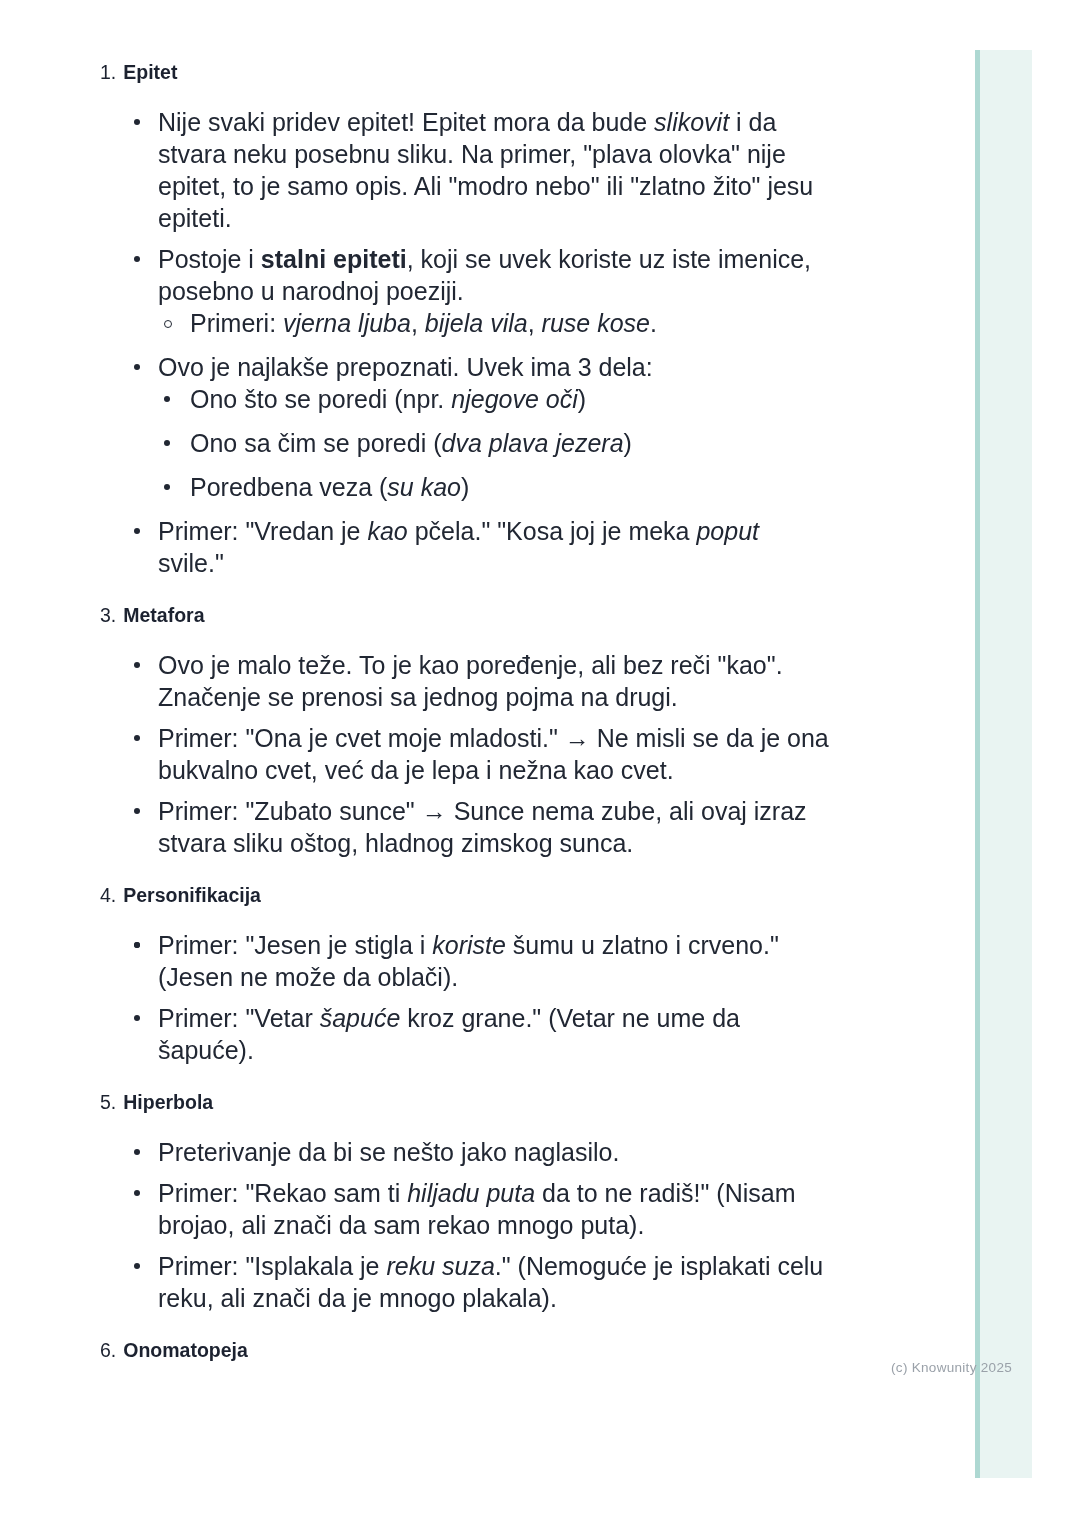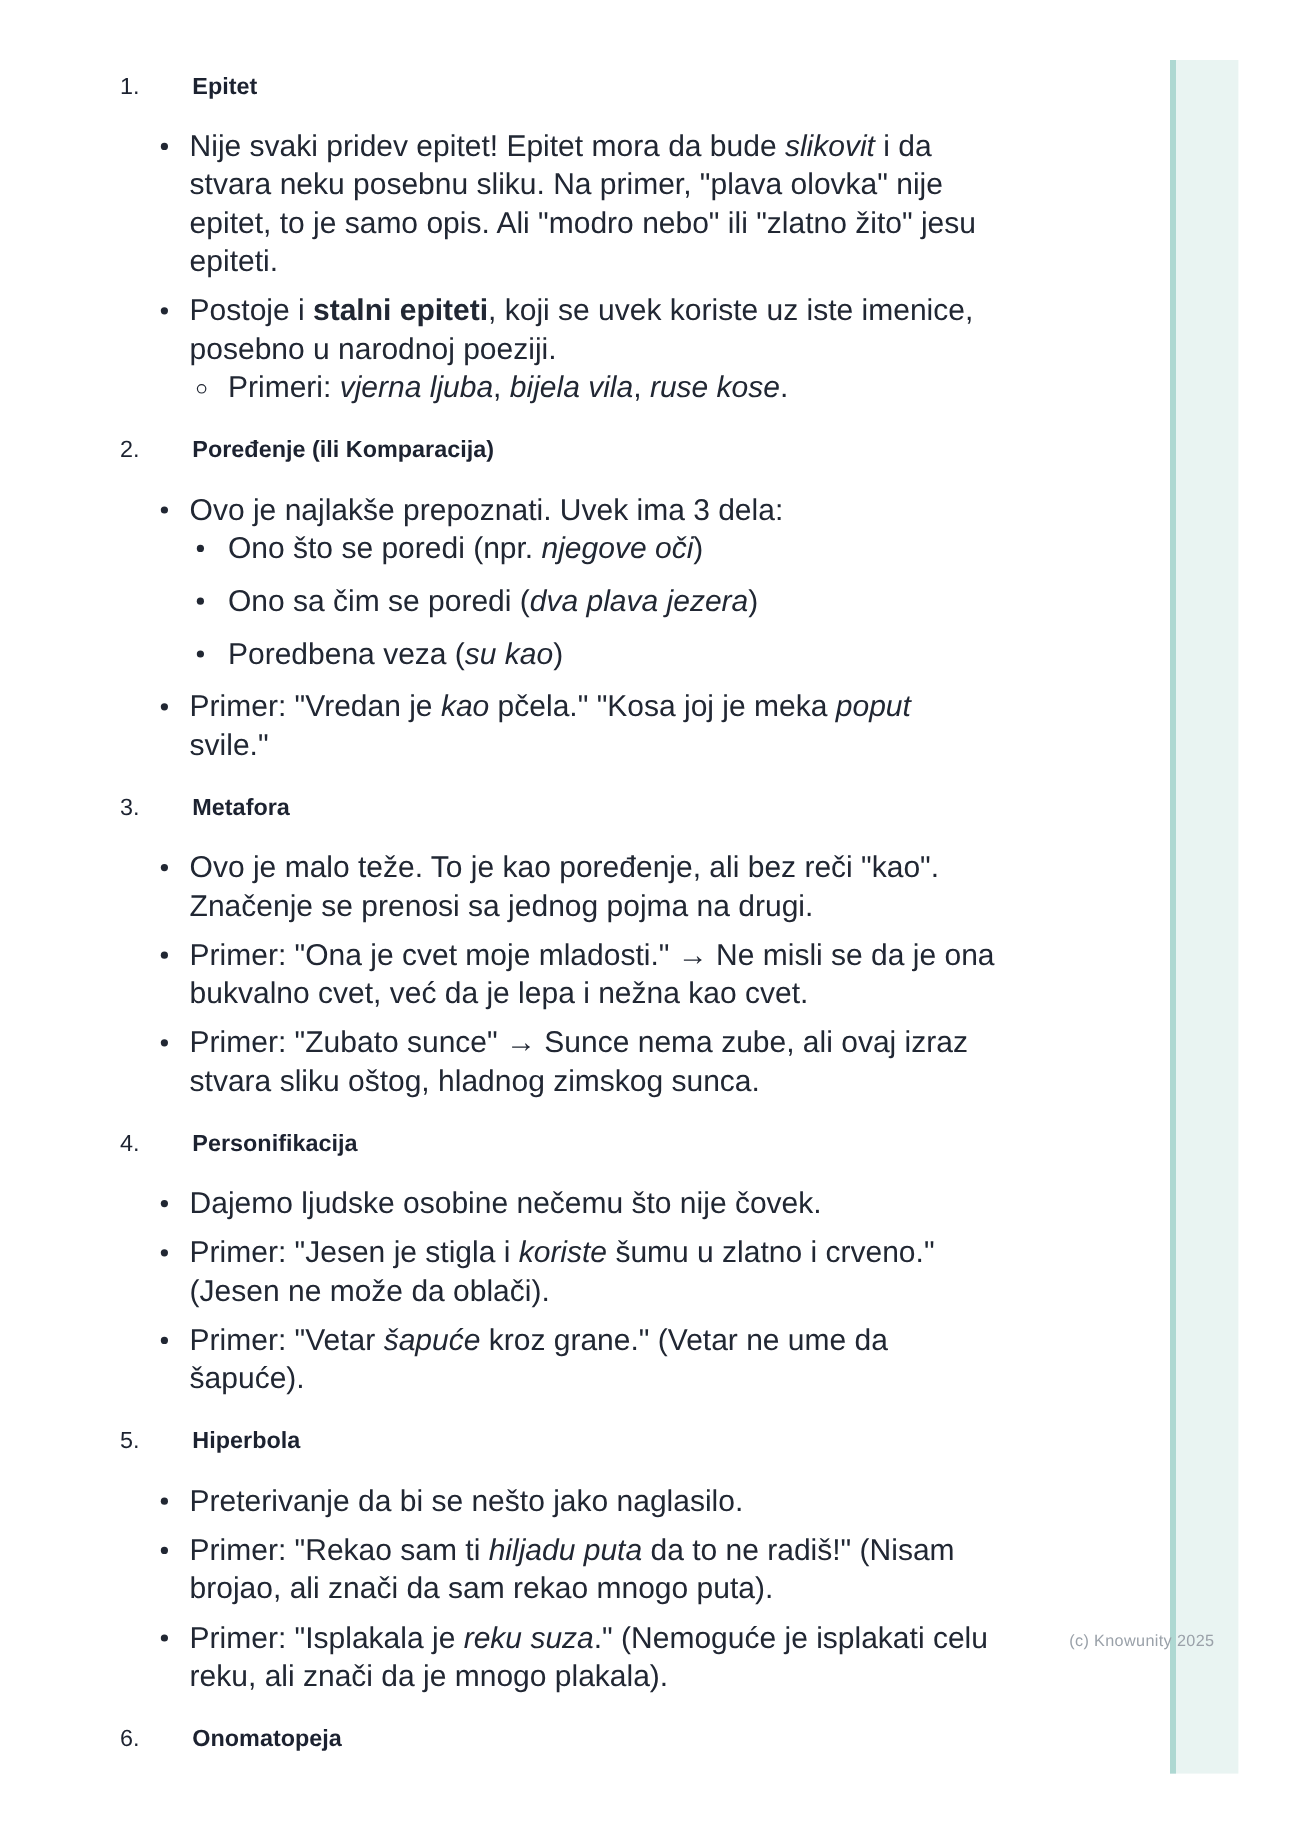--- a/index.html
+++ b/index.html
@@ -40,21 +40,21 @@
     width: 790px;
   }
   .doc-section .heading {
     font-size: 19.5px;
     line-height: 28px;
     margin: 22px 0 20px 0;
     color: #1c2230;
   }
   .doc-section:first-child .heading { margin-top: 0; }
   .h-num { font-weight: 400; margin-right: 7px; }
-  .h-title { font-weight: 700; margin-left: 37px; }
+  .h-title { font-weight: 700; }
   ul { list-style: none; }
   .lvl1 { width: 730px; }
   .lvl1 > li { position: relative; padding-left: 58px; margin-bottom: 9px; }
   .lvl2 { margin-top: 0; }
   .lvl2 > li { position: relative; padding-left: 32px; margin-bottom: 12px; }
   li { font-size: 25px; line-height: 32px; }
   .marker { position: absolute; display: block; }
   .lvl1 > li > .marker { left: 34px; top: 13px; }
   .lvl2 > li > .marker { left: 6px; top: 13px; }
   .marker.disc {
@@ -82,42 +82,41 @@
       <section class="doc-section">
         <div class="heading"><span class="h-num">1.</span><span class="h-title">Epitet</span></div>
         <ul class="lvl1">
           <li><span class="marker disc"></span><span class="txt"><span>Nije svaki pridev epitet! Epitet mora da bude </span><span class="it">slikovit</span><span> i da stvara neku posebnu sliku. Na primer, "plava olovka" nije epitet, to je samo opis. Ali "modro nebo" ili "zlatno žito" jesu epiteti.</span></span></li>
           <li><span class="marker disc"></span><span class="txt"><span>Postoje i </span><span class="bd">stalni epiteti</span><span>, koji se uvek koriste uz iste imenice, posebno u narodnoj poeziji.</span></span><ul class="lvl2">
               <li><span class="marker circle"></span><span class="txt"><span>Primeri: </span><span class="it">vjerna ljuba</span><span>, </span><span class="it">bijela vila</span><span>, </span><span class="it">ruse kose</span><span>.</span></span></li>
             </ul></li>
         </ul>
       </section>
       <section class="doc-section">
-        <div class="heading"><span class="h-num">2.</span><span class="h-title">Poređenje (ili Komparacija)</span></div>
         <ul class="lvl1">
           <li><span class="marker disc"></span><span class="txt"><span>Ovo je najlakše prepoznati. Uvek ima 3 dela:</span></span><ul class="lvl2">
               <li><span class="marker disc"></span><span class="txt"><span>Ono što se poredi (npr. </span><span class="it">njegove oči</span><span>)</span></span></li>
               <li><span class="marker disc"></span><span class="txt"><span>Ono sa čim se poredi (</span><span class="it">dva plava jezera</span><span>)</span></span></li>
               <li><span class="marker disc"></span><span class="txt"><span>Poredbena veza (</span><span class="it">su kao</span><span>)</span></span></li>
             </ul></li>
           <li><span class="marker disc"></span><span class="txt"><span>Primer: "Vredan je </span><span class="it">kao</span><span> pčela." "Kosa joj je meka </span><span class="it">poput</span><span> svile."</span></span></li>
         </ul>
       </section>
       <section class="doc-section">
         <div class="heading"><span class="h-num">3.</span><span class="h-title">Metafora</span></div>
         <ul class="lvl1">
           <li><span class="marker disc"></span><span class="txt"><span>Ovo je malo teže. To je kao poređenje, ali bez reči "kao". Značenje se prenosi sa jednog pojma na drugi.</span></span></li>
           <li><span class="marker disc"></span><span class="txt"><span>Primer: "Ona je cvet moje mladosti." → Ne misli se da je ona bukvalno cvet, već da je lepa i nežna kao cvet.</span></span></li>
           <li><span class="marker disc"></span><span class="txt"><span>Primer: "Zubato sunce" → Sunce nema zube, ali ovaj izraz stvara sliku oštog, hladnog zimskog sunca.</span></span></li>
         </ul>
       </section>
       <section class="doc-section">
         <div class="heading"><span class="h-num">4.</span><span class="h-title">Personifikacija</span></div>
         <ul class="lvl1">
-          <li><span class="marker disc"></span><span class="txt"><span>Dajemo ljudske osobine nečemu što nije čovek.</span></span></li>
+          <li><span class="marker disc"></span></li>
           <li><span class="marker disc"></span><span class="txt"><span>Primer: "Jesen je stigla i </span><span class="it">koriste</span><span> šumu u zlatno i crveno." (Jesen ne može da oblači).</span></span></li>
           <li><span class="marker disc"></span><span class="txt"><span>Primer: "Vetar </span><span class="it">šapuće</span><span> kroz grane." (Vetar ne ume da šapuće).</span></span></li>
         </ul>
       </section>
       <section class="doc-section">
         <div class="heading"><span class="h-num">5.</span><span class="h-title">Hiperbola</span></div>
         <ul class="lvl1">
           <li><span class="marker disc"></span><span class="txt"><span>Preterivanje da bi se nešto jako naglasilo.</span></span></li>
           <li><span class="marker disc"></span><span class="txt"><span>Primer: "Rekao sam ti </span><span class="it">hiljadu puta</span><span> da to ne radiš!" (Nisam brojao, ali znači da sam rekao mnogo puta).</span></span></li>
           <li><span class="marker disc"></span><span class="txt"><span>Primer: "Isplakala je </span><span class="it">reku suza</span><span>." (Nemoguće je isplakati celu reku, ali znači da je mnogo plakala).</span></span></li>

